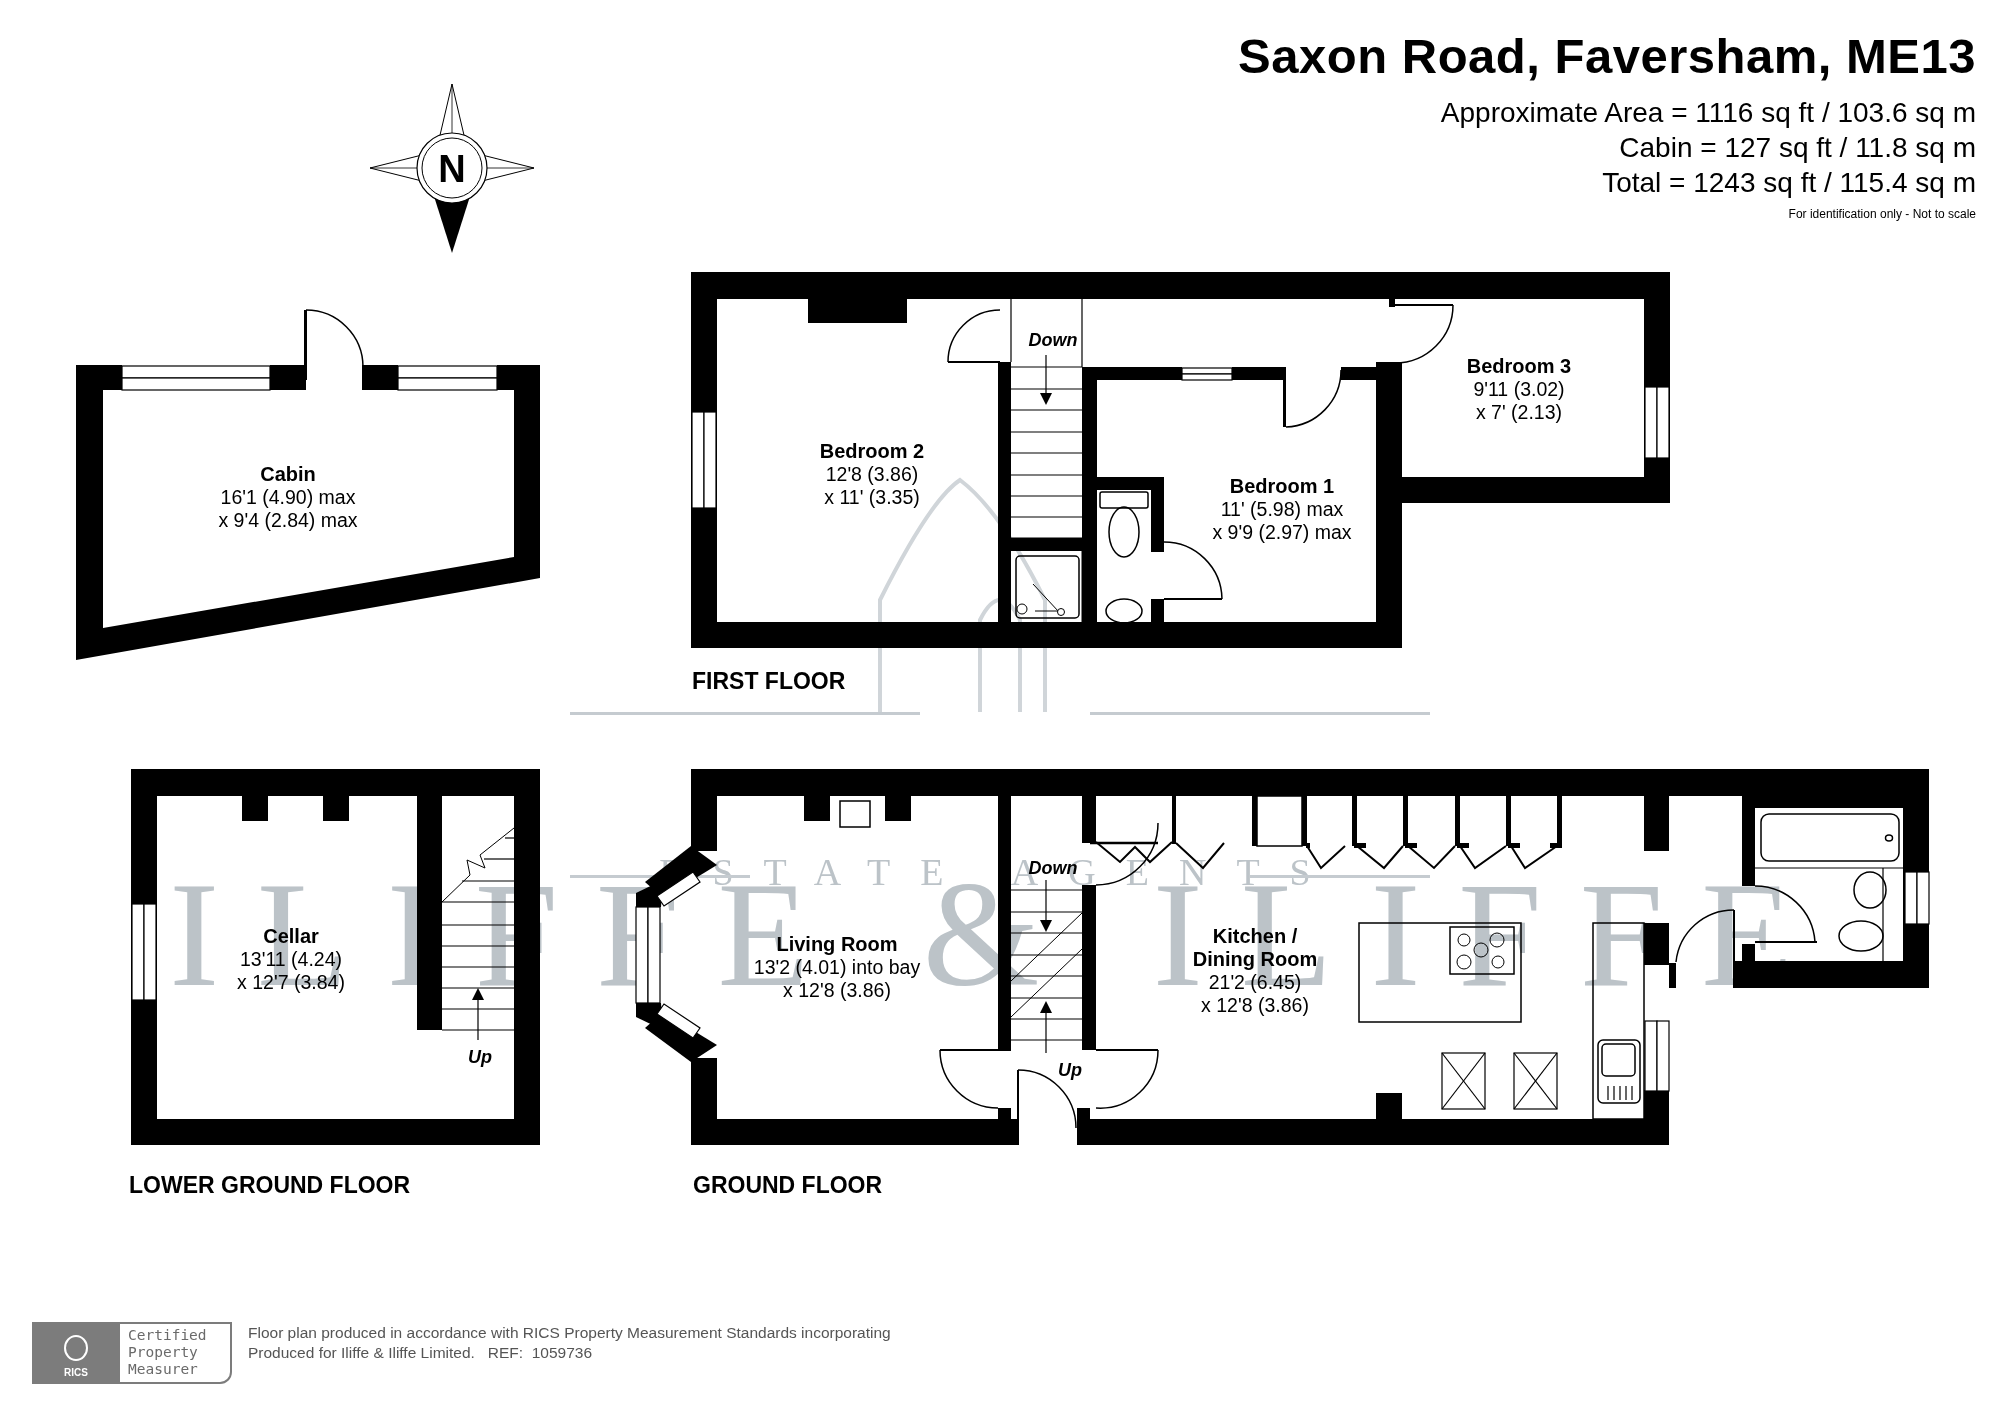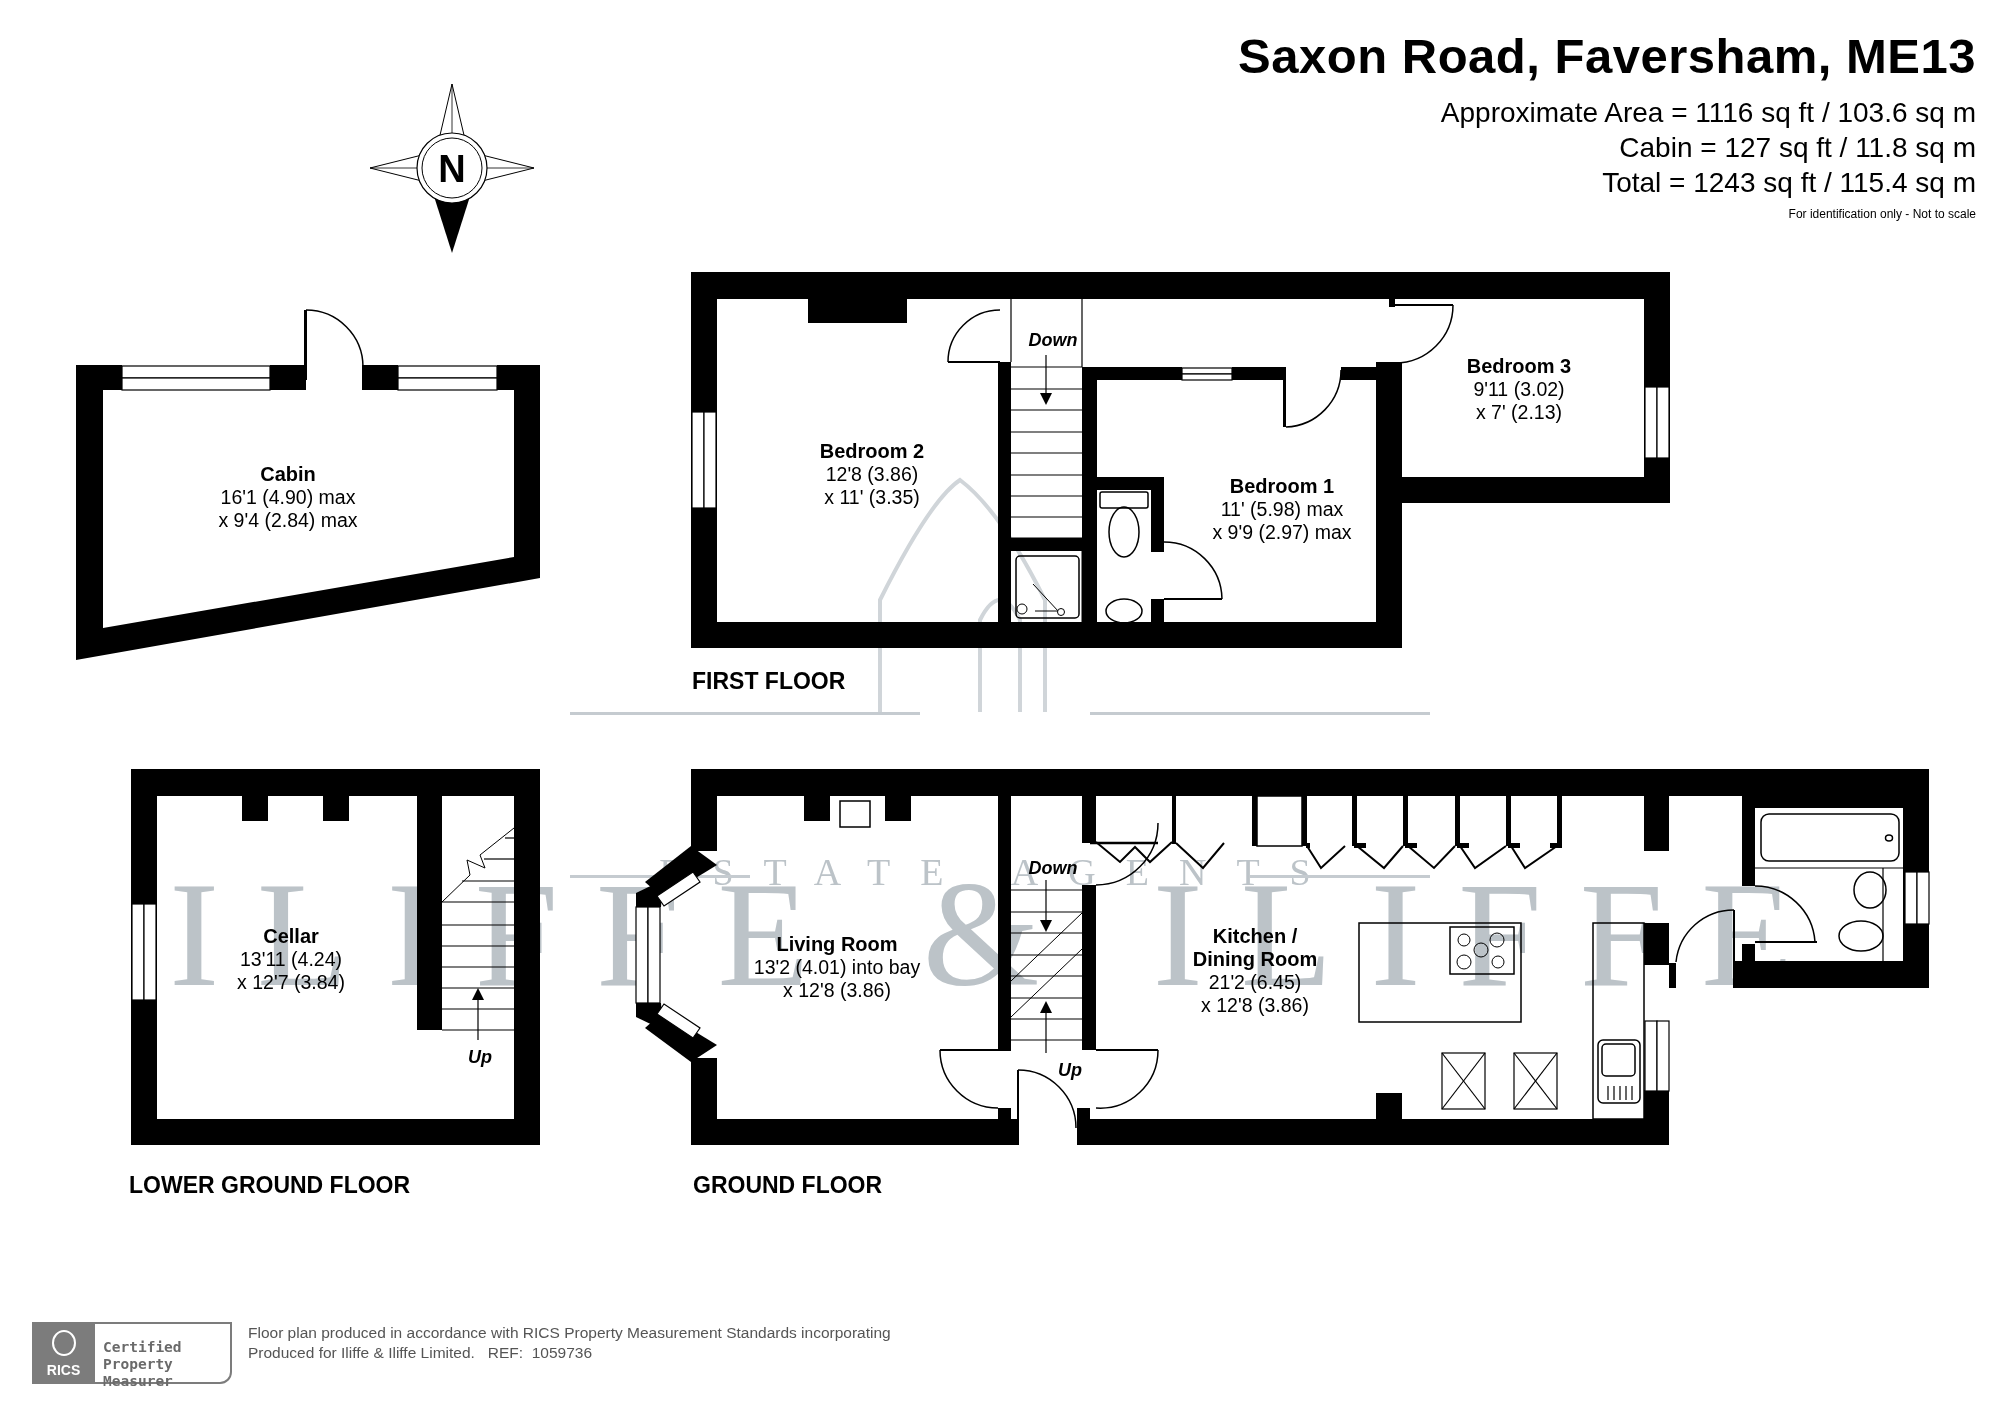--- a/index.html
+++ b/index.html
@@ -12,22 +12,22 @@
   .wm-text { fill:#bcc3c8; font-family:"Liberation Serif", serif; }
   .title { position:absolute; right:24px; top:28px; font-size:49px; font-weight:bold; letter-spacing:0.5px; white-space:nowrap; }
   .area { position:absolute; right:24px; font-size:28px; white-space:nowrap; }
   .note { position:absolute; right:24px; top:207px; font-size:12px; white-space:nowrap;text-align:center; }
   .room { position:absolute; text-align:center; font-size:19.5px; line-height:23px; white-space:nowrap; transform:translateX(-50%); }
   .room .rn { font-weight:bold; font-size:20px; }
   .floor-label { position:absolute; font-size:23px; font-weight:bold; white-space:nowrap; }
   .stair-label { position:absolute; font-size:18px; font-weight:bold; transform:translateX(-50%);font-style:italic; }
   .footer { position:absolute; left:248px; top:1323px; font-size:15.5px; line-height:20px; color:#555; white-space:nowrap; }
   .rics { position:absolute; left:32px; top:1322px; width:200px; height:62px; display:flex; }
-  .rics-left { width:63px; background:#7c7c7c; color:#fff; display:flex; flex-direction:column; align-items:center; justify-content:flex-end; padding-bottom:6px; box-sizing:border-box; font-weight:bold; font-size:14px; }
-  .rics-right { flex:1; border:2px solid #7c7c7c; border-left:none; border-radius:0 0 12px 0; padding:15px 8px; box-sizing:border-box; font-family:"DejaVu Sans Mono", monospace; font-weight:bold; font-size:14.5px; line-height:17px; color:#6a6a6a; }
+  .rics-left { width:88px; background:#7c7c7c; color:#fff; display:flex; flex-direction:column; align-items:center; justify-content:flex-end; padding-bottom:6px; box-sizing:border-box; font-weight:bold; font-size:10px; }
+  .rics-right { flex:1; border:2px solid #7c7c7c; border-left:none; border-radius:0 0 12px 0; padding:3px 8px; box-sizing:border-box; font-family:"DejaVu Sans Mono", monospace; font-weight:normal; font-size:14.5px; line-height:17px; color:#6a6a6a; }
   .lion { width:24px; height:26px; border-radius:50%; border:2px solid #fff; margin-bottom:6px; box-sizing:border-box; }
 </style>
 </head>
 <body>
 
 <svg width="2000" height="1414" viewBox="0 0 2000 1414">
 
   <g>
     <text class="wm-text" x="1000" y="985" font-size="150" text-anchor="middle" letter-spacing="38">ILIFFE &amp; ILIFFE</text>
     <text class="wm-text" x="1000" y="885" font-size="38" text-anchor="middle" letter-spacing="30">ESTATE AGENTS</text>

